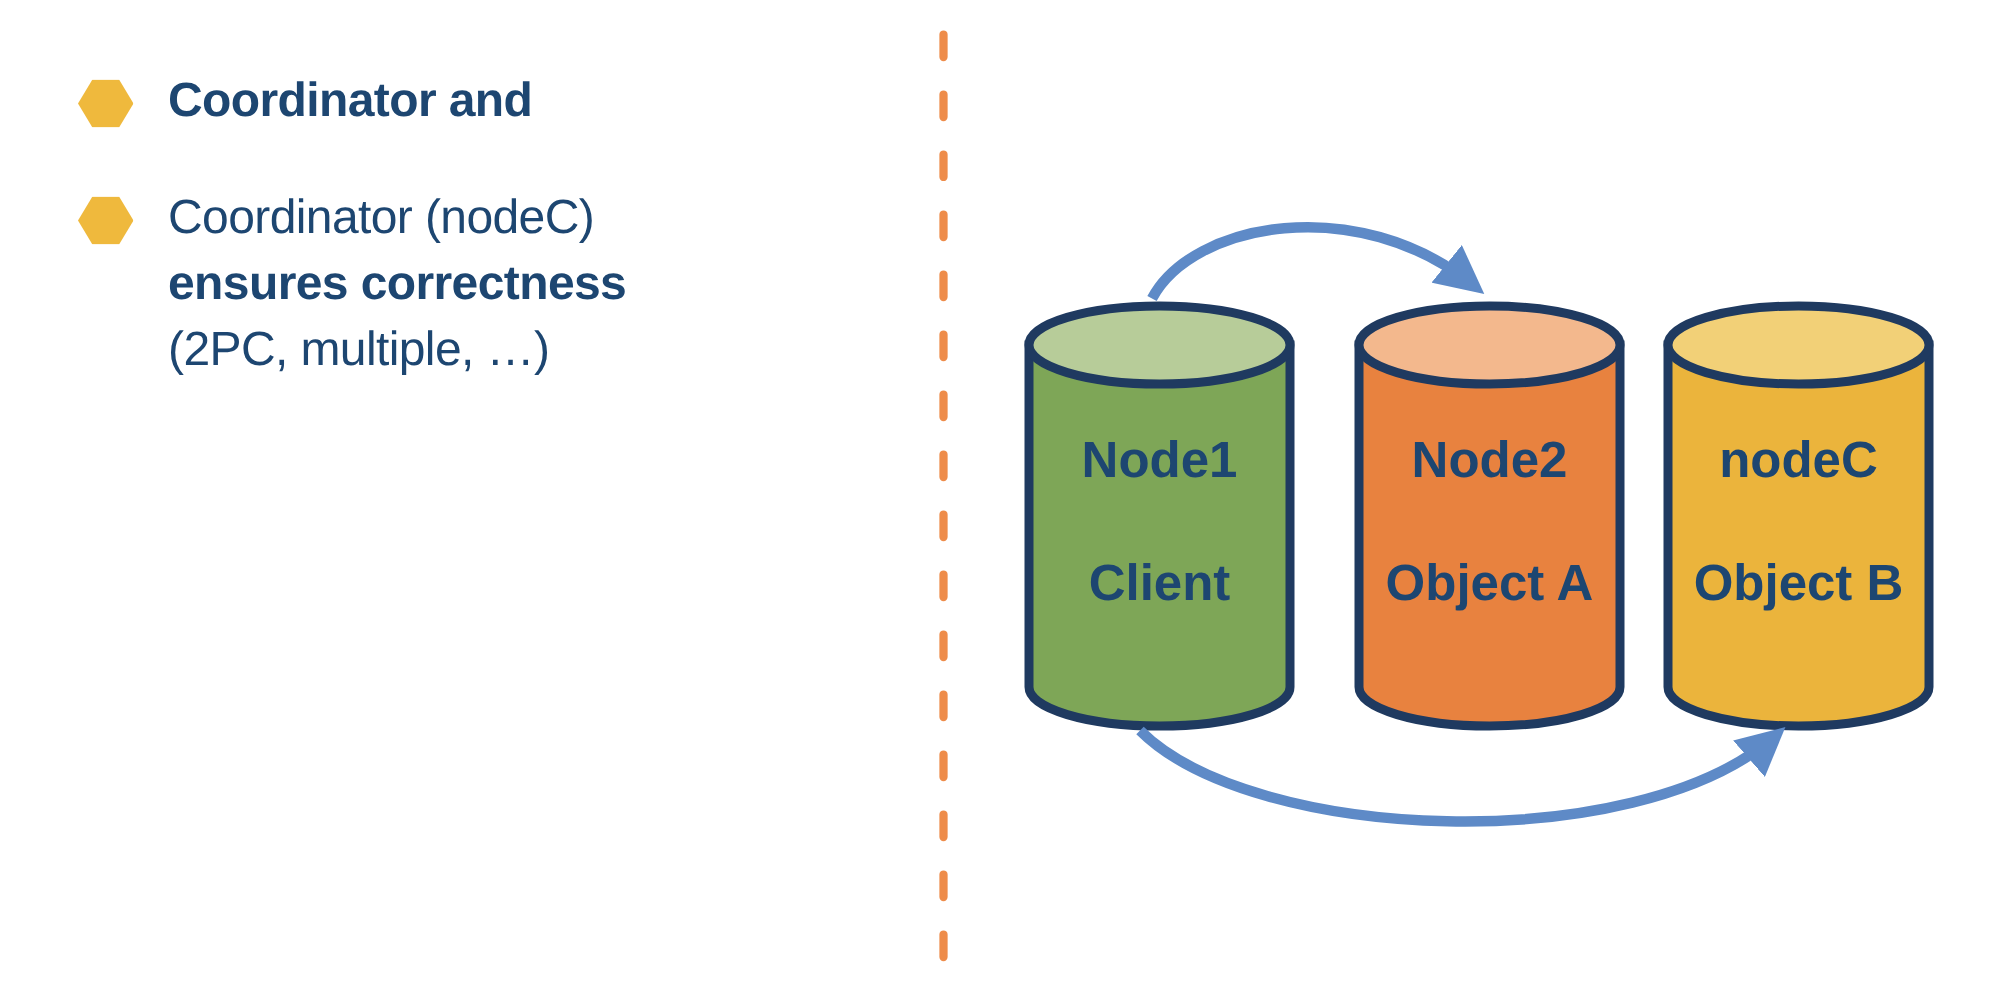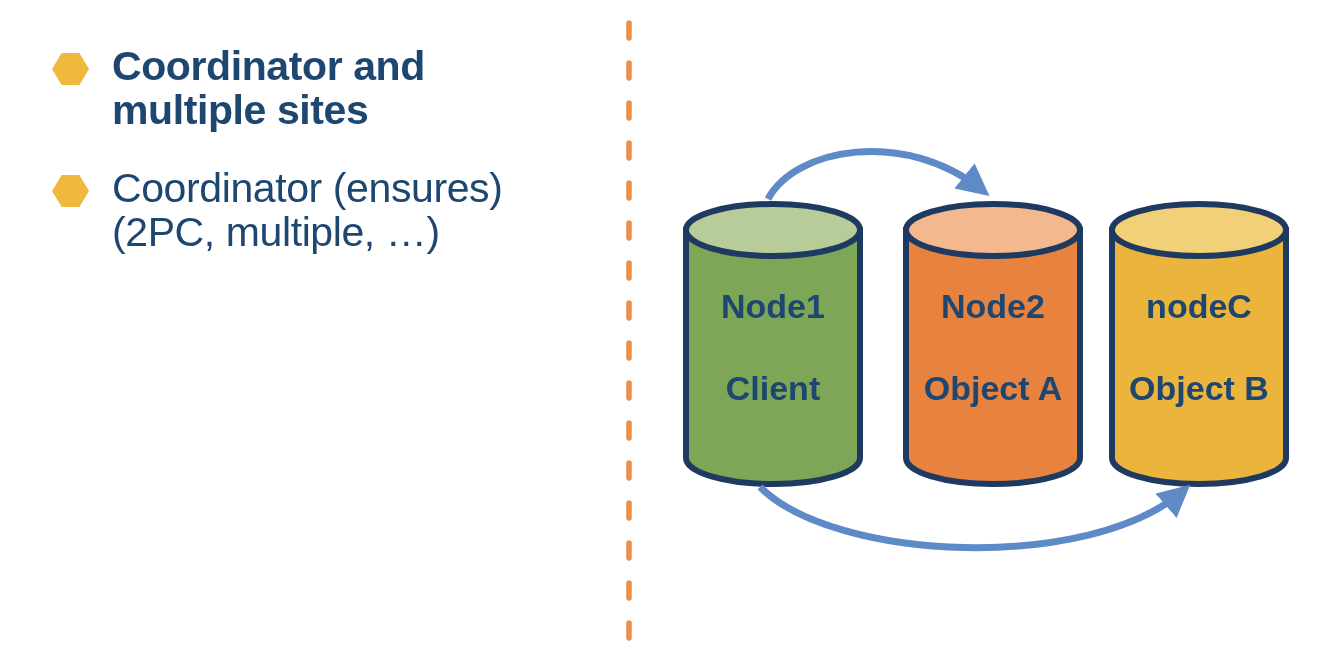--- a/index.html
+++ b/index.html
@@ -31,21 +31,21 @@
   }
   .hex {
     flex-shrink: 0;
     width: 37px;
     height: 32px;
     margin-top: 9px;
     background: #EFB93D;
     clip-path: polygon(26% 0, 74% 0, 100% 50%, 74% 100%, 26% 100%, 0 50%);
   }
   .bullet-text {
-    font-size: 41px;
+    font-size: 32px;
     line-height: 44px;
     color: #1D4671;
     letter-spacing: -0.4px;
   }
   .line { display: block; }
   .w700 { font-weight: 700; }
   .w400 { font-weight: 400; }
 
   
   .diagram {
@@ -79,28 +79,28 @@
 <body>
 
 <div class="slide">
 
   <div class="bullets">
 
     <div class="bullet-item">
       <span class="hex"></span>
       <div class="bullet-text">
         <span class="line w700">Coordinator and</span>
-        <span class="line w700">multiple sites</span>
       </div>
     </div>
 
     <div class="bullet-item">
       <span class="hex"></span>
       <div class="bullet-text">
-        <span class="line w400">Coordinator (ensures)</span>
+        <span class="line w400">Coordinator (nodeC)</span>
+        <span class="line w700">ensures correctness</span>
         <span class="line w400">(2PC, multiple, …)</span>
       </div>
     </div>
 
   </div>
 
   <svg class="diagram" viewBox="0 0 1334 657">
     <defs>
       <marker id="ah" viewBox="0 0 10 10" refX="7" refY="5" markerWidth="4.6" markerHeight="4.6" orient="auto">
         <path d="M0,0 L10,5 L0,10 Z" fill="#5E8AC7"></path>

